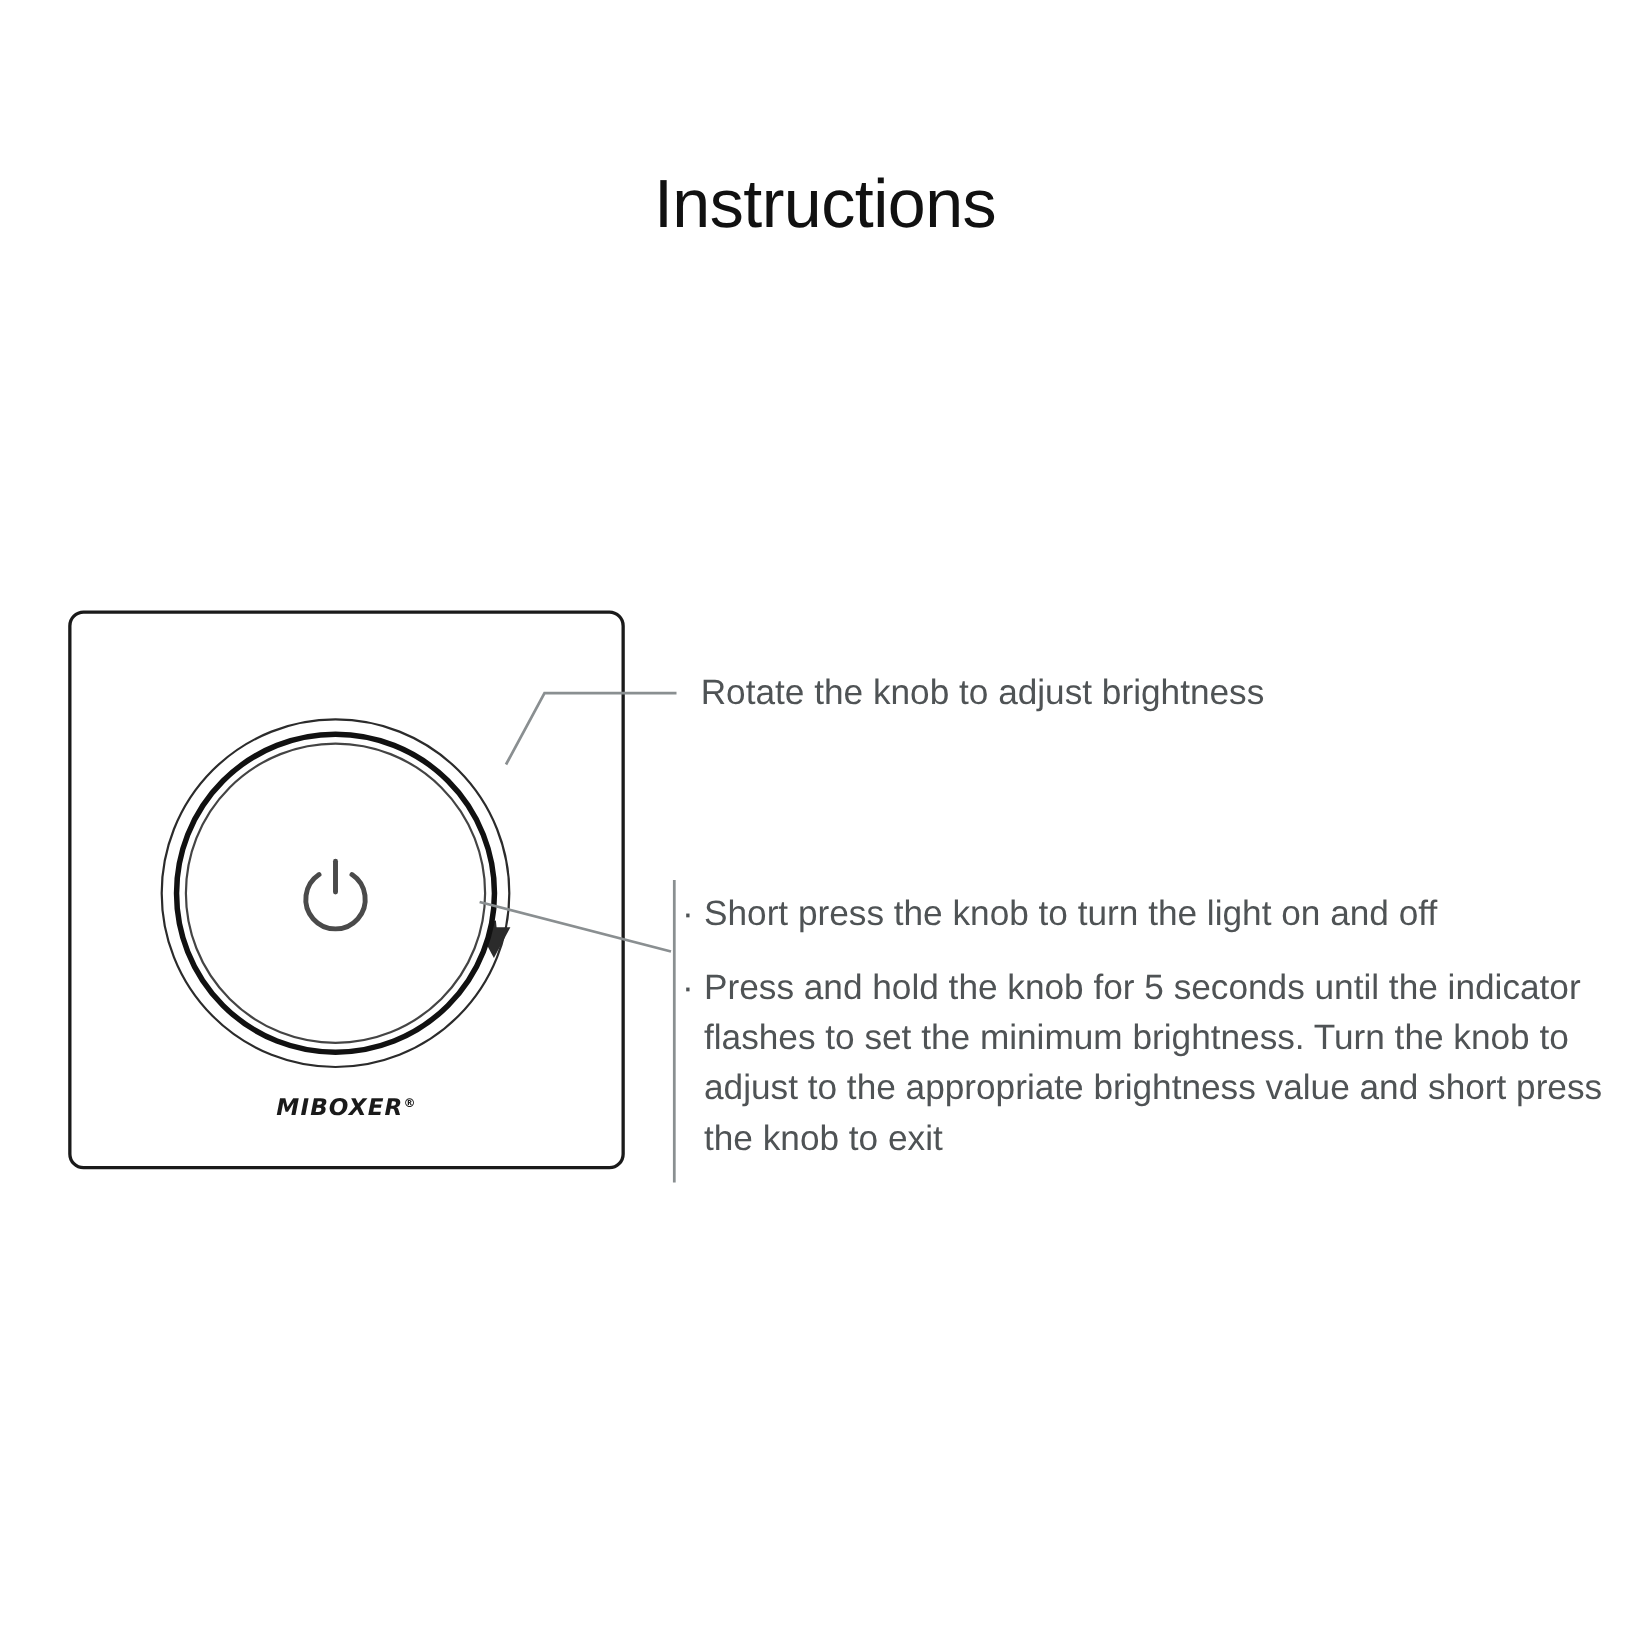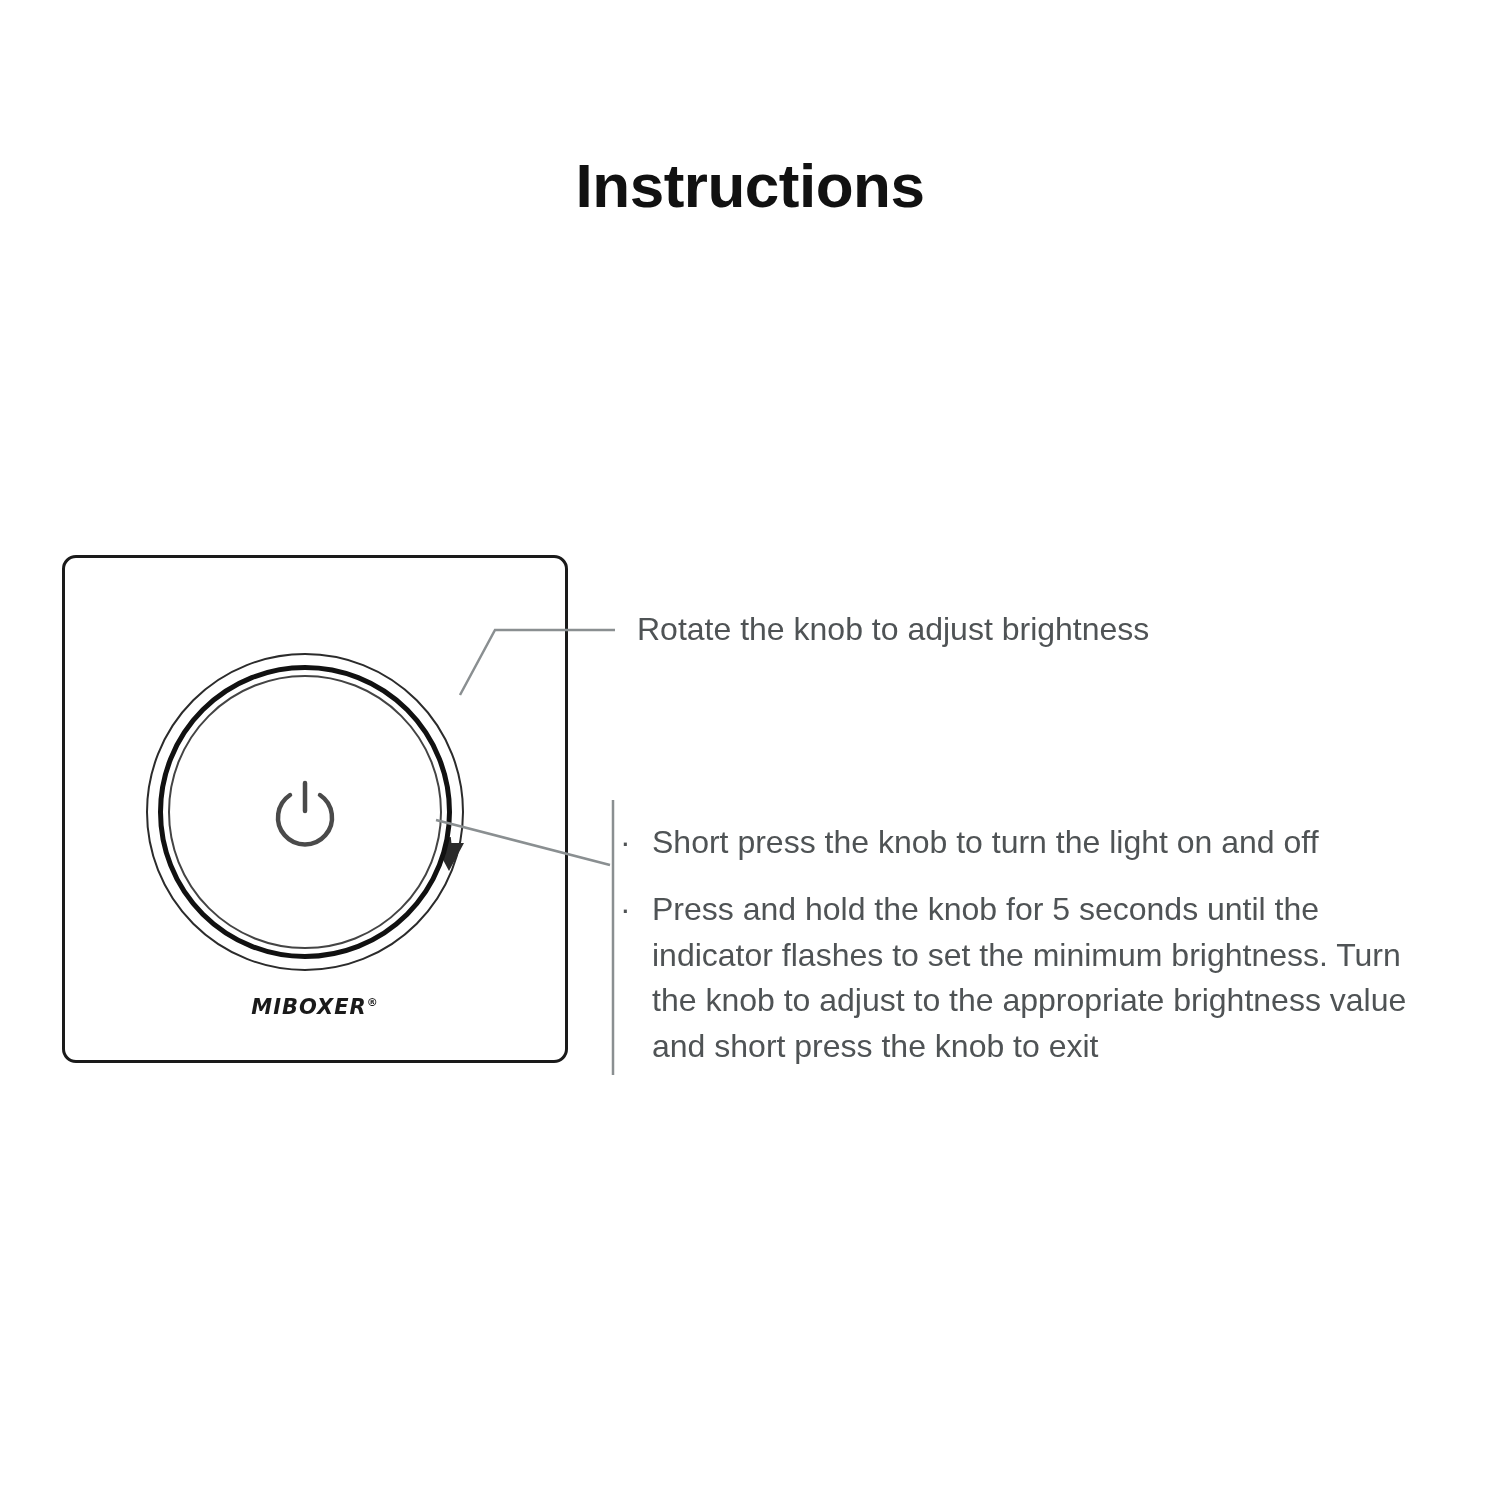--- a/index.html
+++ b/index.html
@@ -15,21 +15,21 @@
     overflow: hidden;
   }
 
   #page-title {
     position: absolute;
     top: 150px;
     left: 0;
     width: 1500px;
     text-align: center;
     font-size: 62px;
-    font-weight: bold;
+    font-weight: normal;
     color: #111111;
     letter-spacing: -0.5px;
   }
 
   
   #device-diagram {
     position: absolute;
     left: 62px;
     top: 555px;
     width: 510px;
@@ -144,21 +144,21 @@
     font-size: 32px;
     line-height: 1.42;
     margin-bottom: 22px;
     color: #4f5355;
   }
   .callout-bullet .dot {
     position: absolute;
     margin-left: -20px;
   }
   .callout-bullet p {
-    margin: 12px;
+    margin: 0;
   }
 </style>
 </head>
 <body>
 
 <div id="page-title">Instructions</div>
 
 <div id="device-diagram">
 
   <div class="device-faceplate"></div>

